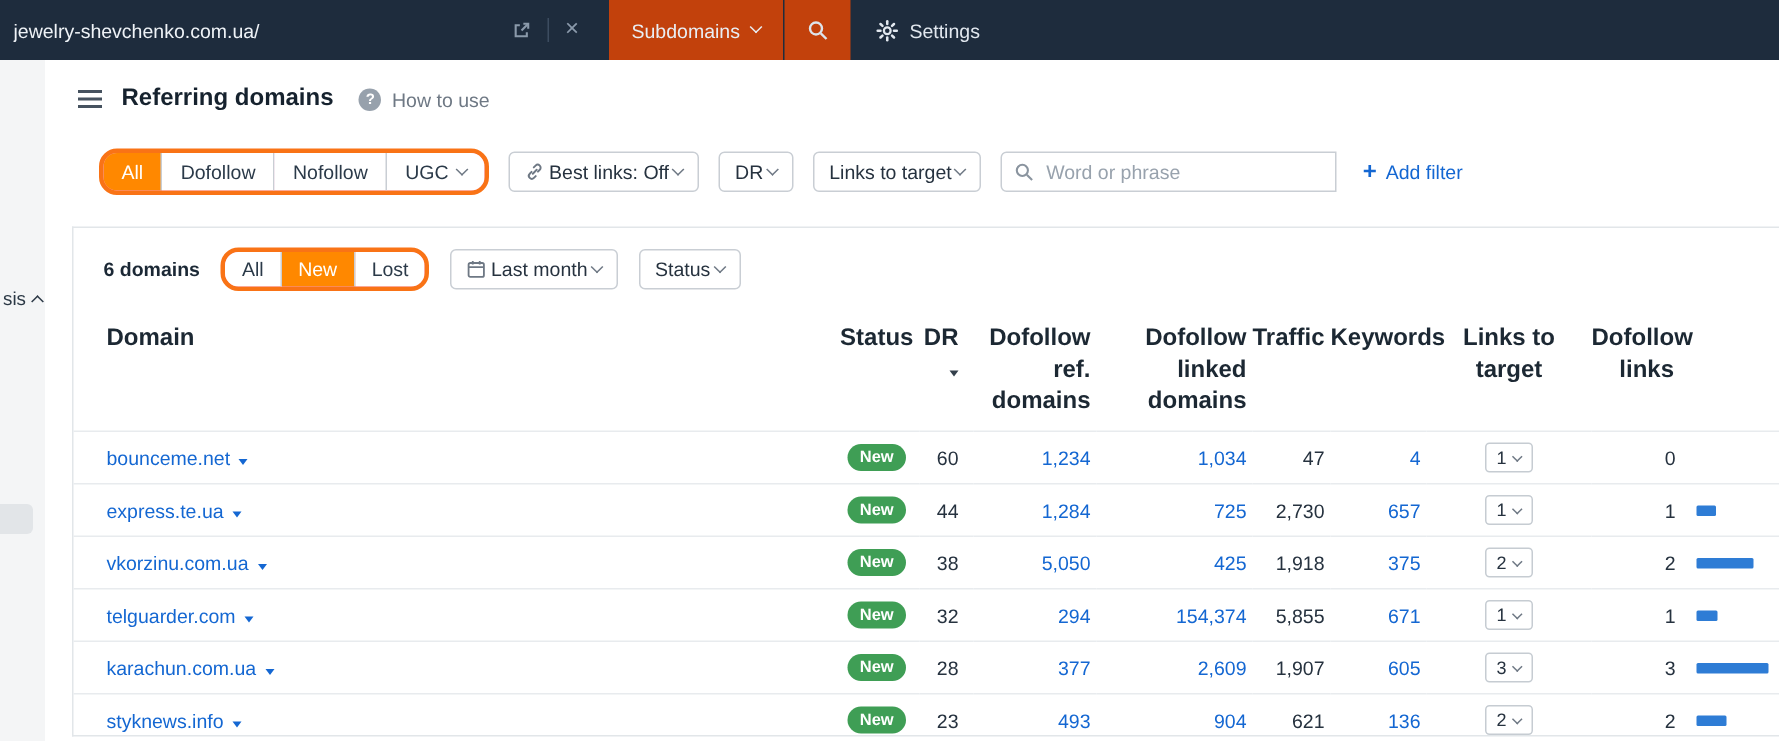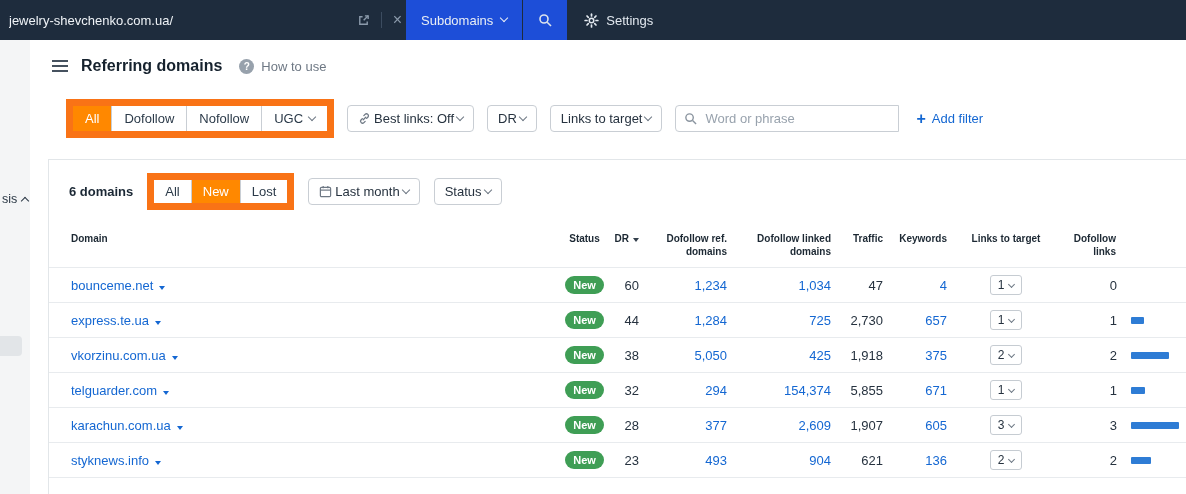--- a/index.html
+++ b/index.html
@@ -2,25 +2,25 @@
 <html><head>
 <meta charset="utf-8">
 <style>
   * { box-sizing:border-box; margin:0; padding:0; }
   html,body { width:1186px; height:494px; }
   body { font-family:"Liberation Sans","DejaVu Sans",sans-serif; font-size:13px; color:#26323f; background:#fff; overflow:hidden; }
   .page { position:relative; width:1186px; height:494px; overflow:hidden; background:#fff; }
 
   
   .topbar { height:40px; background:#1e2c3d; display:flex; align-items:stretch; }
-  .url-box { width:406px; display:flex; align-items:center; padding:0 2px 0 9px; gap:9px; }
+  .url-box { width:406px; display:flex; align-items:center; padding:0 18px 0 9px; gap:9px; }
   .url-input { flex:1; background:transparent; border:0; outline:0; color:#eff3f7; font:13px "Liberation Sans",sans-serif; }
   .tb-iconbtn { background:none; border:0; color:#8b9aab; cursor:pointer; display:flex; align-items:center; padding:0 2px; font-size:16px; line-height:1; }
   .tb-vdiv { width:1px; height:16px; background:#3c4c60; }
-  .scope-group { display:flex; align-items:stretch; background:#1d4ed8; }
+  .scope-group { display:flex; align-items:stretch; background:#c2410c; }
   .scope-btn { display:flex; align-items:center; gap:8px; padding:0 15px; background:none; border:0; color:#e9eef4; font:13px "Liberation Sans",sans-serif; cursor:pointer; border-right:1px solid #1e2c3d; }
   .tb-search { display:flex; align-items:center; padding:0 15px; background:none; border:0; color:#dde4ec; cursor:pointer; }
   .settings-btn { display:flex; align-items:center; gap:7px; margin-left:17px; background:none; border:0; color:#e2e8ef; font:13px "Liberation Sans",sans-serif; cursor:pointer; }
 
   
   .chev { display:inline-block; width:6px; height:6px; border-right:1.5px solid currentColor; border-bottom:1.5px solid currentColor; transform:rotate(45deg); position:relative; top:-2px; }
   .chev.up { transform:rotate(-135deg); top:2px; }
   .tri { display:inline-block; width:0; height:0; border-left:3.5px solid transparent; border-right:3.5px solid transparent; border-top:4.5px solid currentColor; }
 
   
@@ -31,21 +31,21 @@
   
   .page-header { display:flex; align-items:center; gap:13px; padding:17px 8px 0 52px; }
   .burger { display:flex; flex-direction:column; gap:3px; background:none; border:0; cursor:pointer; padding:3px 0; }
   .burger i { display:block; width:16px; height:2px; background:#46525f; }
   .page-title { font-size:16px; font-weight:bold; color:#16222e; }
   .howto { display:flex; align-items:center; gap:7px; color:#6e7884; background:none; border:0; font:13px "Liberation Sans",sans-serif; cursor:pointer; margin-left:4px; }
   .q-icon { width:15px; height:15px; border-radius:50%; background:#97a1ac; color:#fff; font-size:10px; font-weight:bold; display:flex; align-items:center; justify-content:center; }
 
   
   .filters { display:flex; align-items:center; gap:13px; padding:24px 0 0 66px; }
-  .seg { display:inline-flex; border:7px solid #f97316; border-radius:0; background:#f9a8d4; overflow:hidden; flex:none; }
+  .seg { display:inline-flex; border:3px solid #f97316; border-radius:12px; background:#f9a8d4; overflow:hidden; flex:none; }
   .seg button { background:#fff; border:0; border-right:1px solid #c9ced4; padding:5px 12px; font:13px "Liberation Sans",sans-serif; color:#2b3a49; cursor:pointer; display:flex; align-items:center; gap:6px; }
   .seg button:last-child { border-right:0; }
   .seg button.active { background:#ff8800; color:#fff; }
   .btn { display:inline-flex; align-items:center; gap:3px; border:1px solid #c9ced4; border-radius:4px; background:#fff; padding:5px 10px; font:13px "Liberation Sans",sans-serif; color:#26323f; cursor:pointer; flex:none; }
   .btn .chev, .seg .chev { color:#6e7884; }
   .btn svg { color:#6e7884; }
   .search-group { display:inline-flex; align-items:stretch; flex:none; }
   .search-box { position:relative; }
   .search-box svg { position:absolute; left:9px; top:7px; color:#8a949f; }
   .search-input { width:224px; border:1px solid #c9ced4; border-radius:4px 0 0 4px; padding:5px 8px 5px 29px; font:13px "Liberation Sans",sans-serif; color:#26323f; outline:0; }
@@ -55,21 +55,21 @@
   .add-filter .plus { font-size:16px; font-weight:bold; line-height:1; }
 
   
   .card { margin:21px 0 0 48px; border:1px solid #e2e6e9; border-right:0; height:340px; background:#fff; }
   .card-controls { display:flex; align-items:center; gap:14px; padding:13px 4px 9px 20px; }
   .count { font-weight:bold; color:#1b2835; }
   .seg.small button { padding:4px 11px; }
 
   
   table { border-collapse:collapse; table-layout:fixed; width:1137px; margin-top:6px; }
-  th { font-size:10px; font-weight:bold; color:#1c2833; vertical-align:top; text-align:left; padding:7px 0 9px; line-height:1.3; border-bottom:1px solid #e8ebee; cursor:pointer; }
+  th { font-size:16px; font-weight:bold; color:#1c2833; vertical-align:top; text-align:left; padding:7px 0 9px; line-height:1.3; border-bottom:1px solid #e8ebee; cursor:pointer; }
   td { height:35px; border-bottom:1px solid #e8ebee; font-size:13px; color:#26323f; }
   .c-domain { padding-left:22px; }
   .c-status { text-align:center; }
   .c-dr { text-align:right; padding-right:10px; }
   .c-num { text-align:right; padding-right:4px; }
   .c-ltt { text-align:center; }
   .c-dfl-h { text-align:right; padding-right:70px; }
   a.blue { color:#1467d2; text-decoration:none; cursor:pointer; }
   .domain-caret { color:#1467d2; margin-left:6px; cursor:pointer; }
   .sort-tri { color:#333f4b; margin-left:4px; }

